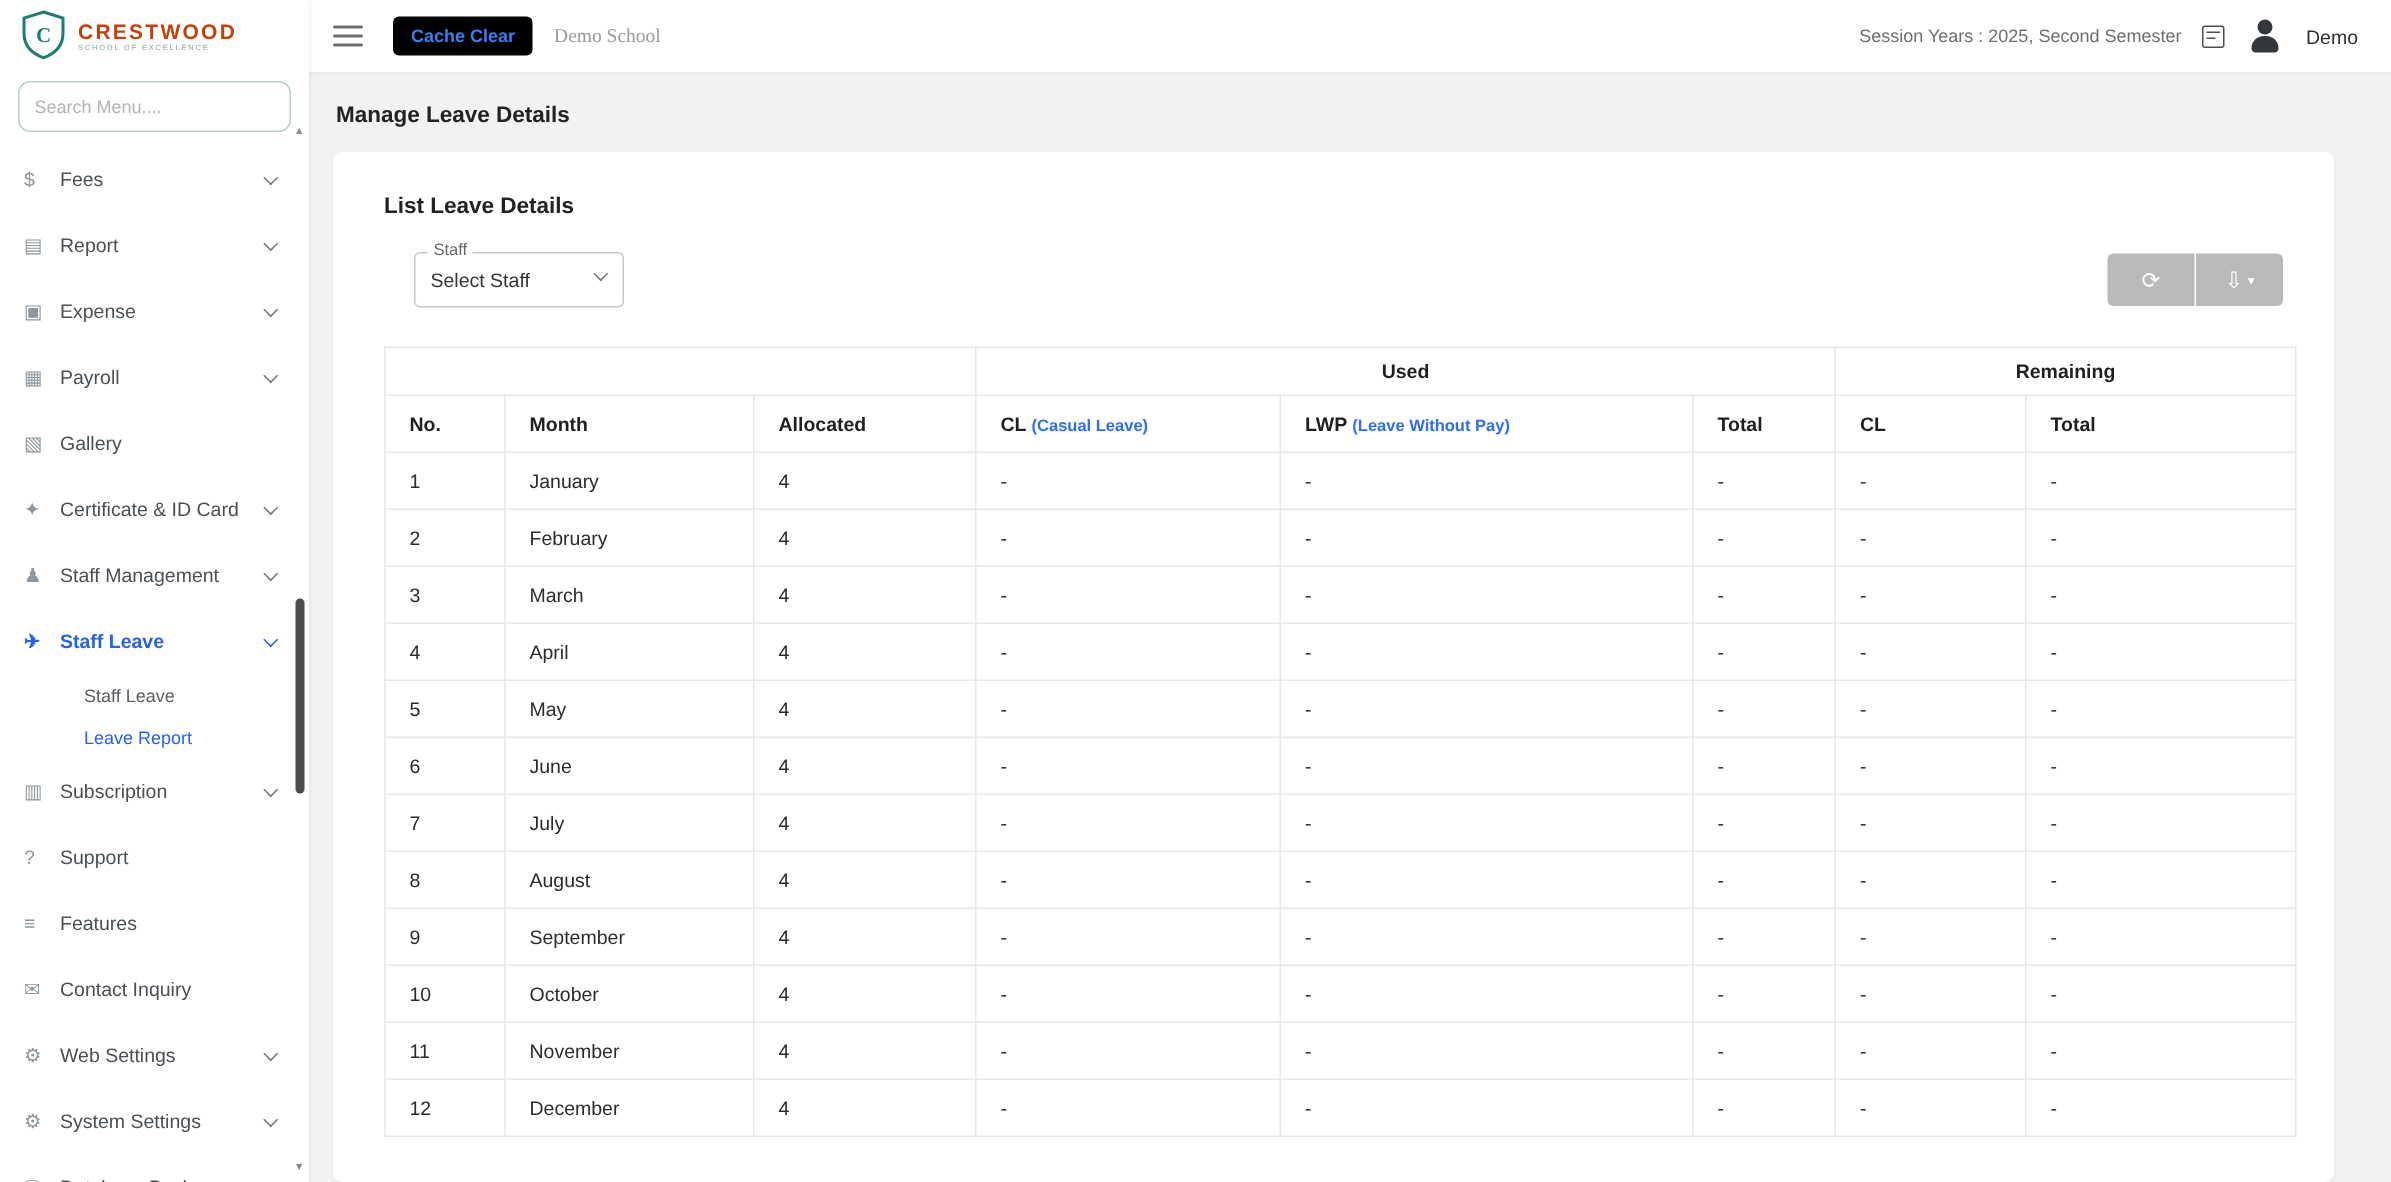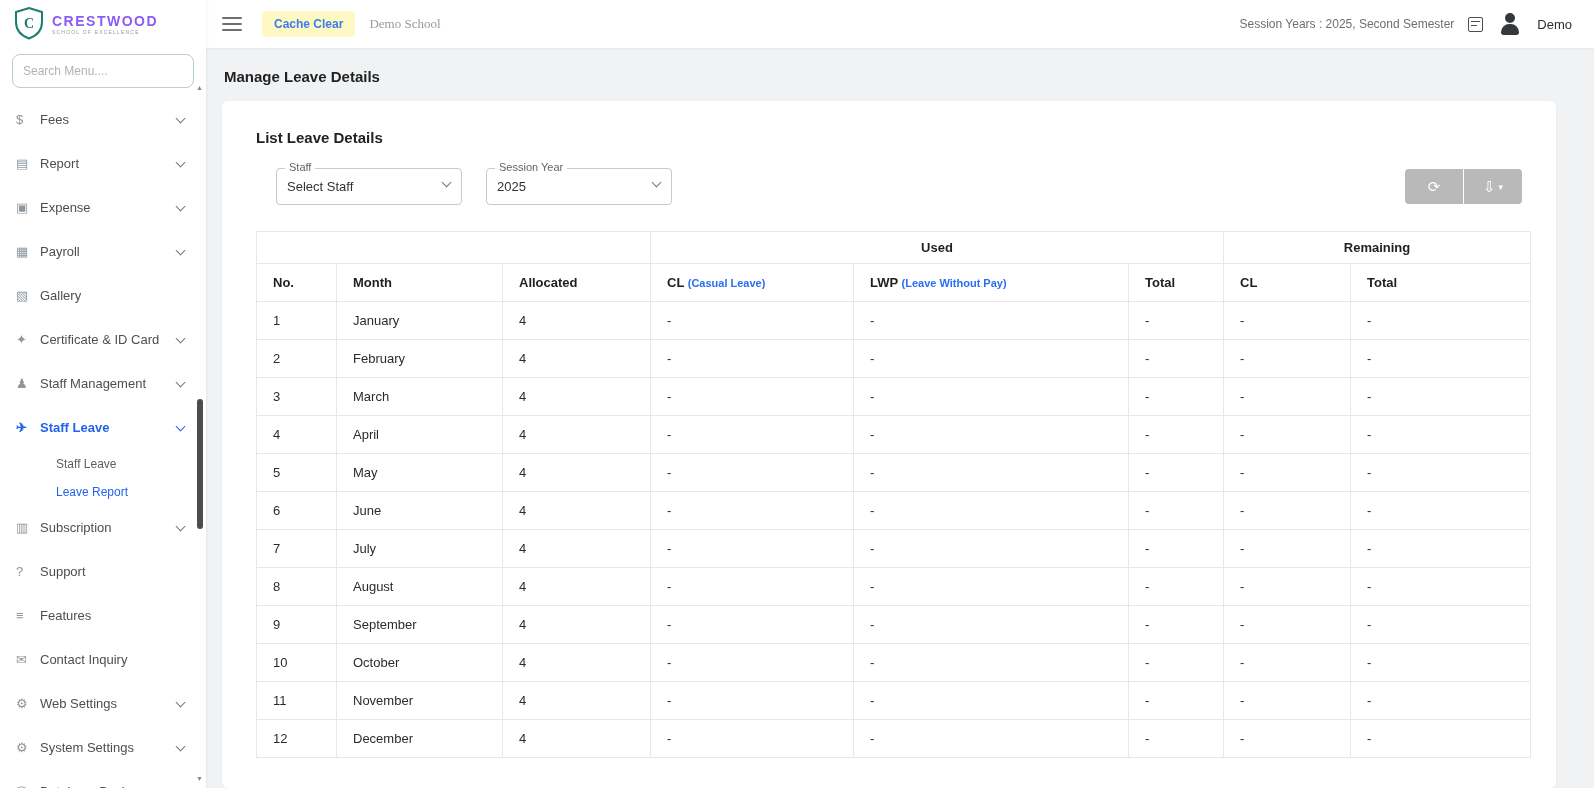--- a/index.html
+++ b/index.html
@@ -11,21 +11,21 @@
     display: flex;
     background: #f1f2f4;
   }
 
   
   .sidebar {
     width: 206px; height: 788px; background: #fff; position: relative;
     flex: 0 0 206px; box-shadow: 1px 0 3px rgba(0,0,0,.05); z-index: 5;
   }
   .logo-row { height: 48px; display: flex; align-items: center; gap: 8px; padding: 0 14px; }
-  .logo-text .brand { color: #8b5cf6; font-weight: bold; font-size: 14px; letter-spacing: 1.5px; }
+  .logo-text .brand { color: #c2410c; font-weight: bold; font-size: 14px; letter-spacing: 1.5px; }
   .logo-text .tagline { color: #8aa59e; font-size: 5px; letter-spacing: 1.2px; text-transform: uppercase; }
   .search-wrap { padding: 6px 12px 10px; }
   .search-input {
     width: 100%; height: 30px; border: 1px solid #b9cfc9; border-radius: 8px;
     padding: 16px 10px; font-size: 12px; color: #444; outline: none;
     font-family: "Liberation Sans", sans-serif;
   }
   .search-input::placeholder { color: #b3b3b3; }
   .nav { overflow: hidden; height: calc(788px - 88px); }
   .nav-item {
@@ -53,21 +53,21 @@
 
   
   .main { flex: 1; display: flex; flex-direction: column; min-width: 0; }
   .topbar {
     height: 48px; background: #fff; display: flex; align-items: center;
     padding: 0 22px 0 16px; box-shadow: 0 1px 2px rgba(0,0,0,.06); z-index: 4;
   }
   .hamburger { width: 20px; display: flex; flex-direction: column; gap: 4px; cursor: pointer; margin-right: 20px; }
   .hamburger span { height: 2px; background: #6e6e6e; border-radius: 1px; }
   .cache-chip {
-    background: #fef9c3; color: #3b7df0; font-size: 12px; font-weight: bold;
+    background: #000000; color: #3b7df0; font-size: 12px; font-weight: bold;
     border: none; border-radius: 4px; padding: 6px 12px; cursor: pointer;
     font-family: "Liberation Sans", sans-serif;
   }
   .school-name { color: #9a9a9a; font-size: 13px; margin-left: 14px; font-family: Liberation Serif, serif; }
   .topbar-right { margin-left: auto; display: flex; align-items: center; gap: 14px; }
   .session-text { color: #6e6e6e; font-size: 12px; }
   .cal-icon { width: 15px; height: 15px; border: 1.6px solid #4b4f53; border-radius: 2px; position: relative; }
   .cal-icon::before { content: ""; position: absolute; left: 2px; right: 2px; top: 3px; height: 1.5px; background: #4b4f53; }
   .cal-icon::after { content: ""; position: absolute; left: 2px; right: 5px; top: 7px; height: 1.5px; background: #4b4f53; }
   .person-icon { width: 26px; height: 26px; position: relative; cursor: pointer; }
@@ -84,21 +84,21 @@
   }
   .card-title { font-size: 15px; font-weight: bold; color: #222; }
 
   .filters { display: flex; align-items: center; gap: 24px; margin-top: 22px; margin-left: 20px; }
   .filter { position: relative; }
   .filter-label {
     position: absolute; top: -7px; left: 9px; background: #fff; padding: 0 4px;
     font-size: 11px; color: #666;
   }
   .filter-select {
-    width: 186px; height: 37px; border: 1px solid #c9c9c9; border-radius: 4px;
+    width: 140px; height: 37px; border: 1px solid #c9c9c9; border-radius: 4px;
     padding: 0 26px 0 10px; font-size: 13px; color: #333; background: #fff;
     appearance: none; -webkit-appearance: none; outline: none; cursor: pointer;
     font-family: "Liberation Sans", sans-serif;
   }
   .filter .chev { position: absolute; right: 12px; top: 14px; pointer-events: none; }
 
   .btn-group { margin-left: auto; display: flex; gap: 1px; }
   .tool-btn {
     width: 58px; height: 35px; background: #b9b9b9; border: none; color: #fff;
     font-size: 15px; cursor: pointer; display: flex; align-items: center; justify-content: center; gap: 3px;
@@ -239,27 +239,20 @@
       <div class="card-title">List Leave Details</div>
 
       <div class="filters">
         <div class="filter">
           <span class="filter-label">Staff</span>
           <select class="filter-select">
             <option>Select Staff</option>
           </select>
           <span class="chev"></span>
         </div>
-        <div class="filter">
-          <span class="filter-label">Session Year</span>
-          <select class="filter-select">
-            <option>2025</option>
-          </select>
-          <span class="chev"></span>
-        </div>
         <div class="btn-group">
           <button class="tool-btn">
             <span>⟳</span>
           </button>
           <button class="tool-btn">
             <span>⇩</span>
             <span class="caret">▾</span>
           </button>
         </div>
       </div>

